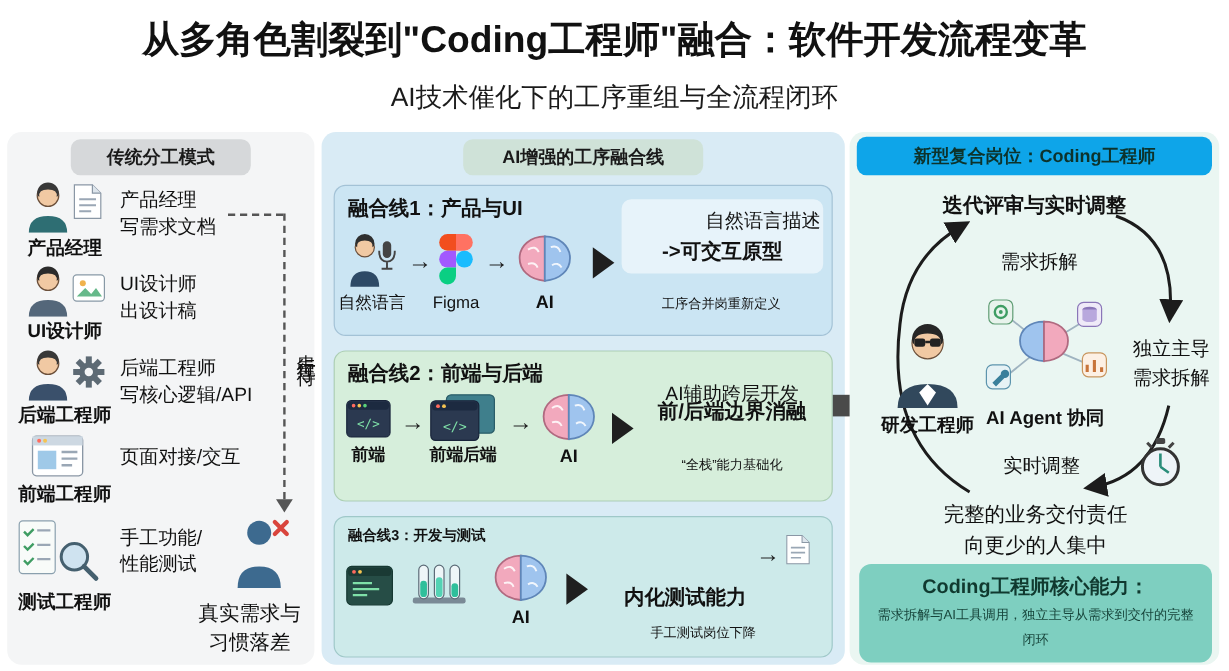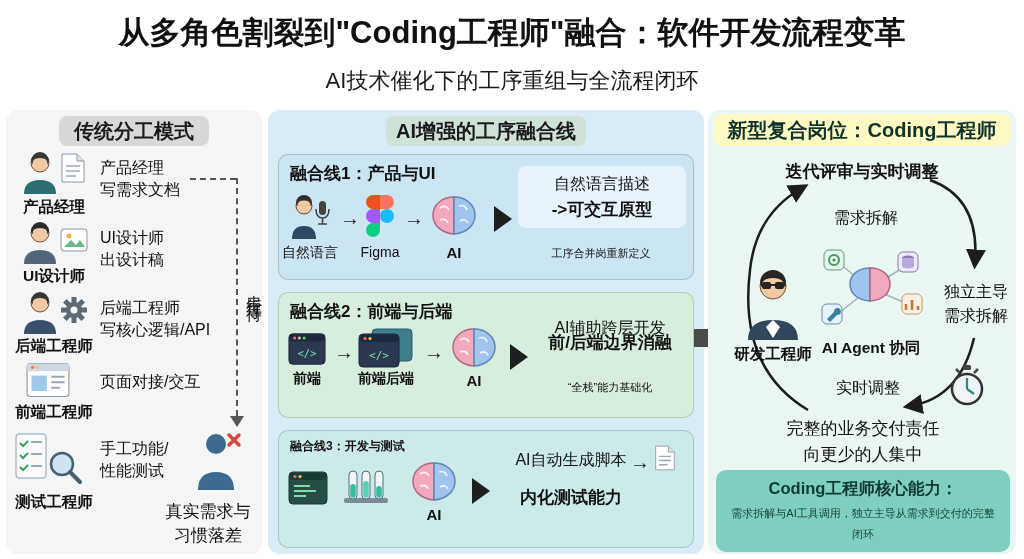--- a/index.html
+++ b/index.html
@@ -1,21 +1,21 @@
 <!DOCTYPE html>
 <html><head>
 <meta charset="utf-8">
 <style>
   *{margin:0;padding:0;box-sizing:border-box;}
   body{background:#fff;font-family:"Liberation Sans","DejaVu Sans",sans-serif;color:#111;}
   .canvas{position:relative;width:1024px;height:559px;background:#fff;overflow:hidden;}
   .abs{position:absolute;}
   .b{font-weight:bold;}
   .ctr{text-align:center;}
-  .badge{display:flex;align-items:center;justify-content:center;border-radius:8px;font-weight:bold;font-size:20px;}
+  .badge{display:flex;align-items:center;justify-content:center;border-radius:8px;font-weight:bold;font-size:15px;}
   .panel{border-radius:12px;}
   .fusebox{border-radius:10px;border:1px solid rgba(90,130,160,.35);}
   .ar{font-size:20px;font-weight:bold;color:#1f1f1f;line-height:1;}
   .merge{width:0;height:0;border-top:13px solid transparent;border-bottom:13px solid transparent;border-left:18px solid #1f1f1f;}
   .dv{border-left:2px dashed #555;}
   .dh{border-top:2px dashed #555;}
   .tri-down{width:0;height:0;border-left:7px solid transparent;border-right:7px solid transparent;border-top:11px solid #555;}
   .vtext{writing-mode:vertical-rl;letter-spacing:4px;font-size:16px;color:#111;}
   .desc{font-size:16px;line-height:22px;color:#111;}
   .cap{font-size:15.5px;font-weight:bold;text-align:center;color:#111;}
@@ -182,21 +182,21 @@
   <span class="abs" style="left:428px;top:194px;">
     <svg width="52" height="44" viewBox="0 0 52 44">
         <path d="M26 3 C14 3 5 11 5 21 C5 31 13 39 26 40 Z" fill="#f2a9bd" stroke="#b06a80" stroke-width="1.5"></path>
         <path d="M26 3 C38 3 47 11 47 21 C47 31 39 39 26 40 Z" fill="#9fc4ee" stroke="#5f86b8" stroke-width="1.5"></path>
         <path d="M12 14 q6 -4 9 2 M12 26 q6 -2 8 3 M31 12 q6 -2 8 4 M32 27 q5 -3 8 2" fill="none" stroke="#fff" stroke-width="1.6" opacity=".85"></path>
       </svg>
   </span>
   <div class="abs lbl b" style="left:432px;top:244px;width:44px;font-size:15px;">AI</div>
   <div class="abs merge" style="left:494px;top:206px;"></div>
   <div class="abs" style="left:518px;top:166px;width:168px;height:62px;background:rgba(255,255,255,.55);border-radius:8px;"></div>
-  <div class="abs r1" style="left:520px;top:174px;width:164px;">自然语言描述</div>
+  <div class="abs r1" style="left:520px;top:174px;width:164px;text-align:right;">自然语言描述</div>
   <div class="abs r2" style="left:520px;top:198px;width:164px;">-&gt;可交互原型</div>
   <div class="abs nt" style="left:514px;top:246px;width:174px;">工序合并岗重新定义</div>
 
   <div class="abs fusebox" style="left:278px;top:292px;width:416px;height:126px;background:#d6eedb;border-color:rgba(110,160,120,.4);"></div>
   <div class="abs b" style="left:290px;top:300px;font-size:17px;">融合线2：前端与后端</div>
   <span class="abs" style="left:288px;top:332px;">
     <svg width="38" height="34" viewBox="0 0 40 34">
         <rect x="1" y="1" width="38" height="32" rx="4" fill="#2b3950" stroke="#18243a"></rect>
         <rect x="2" y="2" width="36" height="7" rx="3" fill="#1c2a40"></rect>
         <circle cx="7" cy="5.5" r="1.6" fill="#ff6b5e"></circle>
@@ -258,38 +258,38 @@
   </span>
   <span class="abs" style="left:408px;top:460px;">
     <svg width="52" height="44" viewBox="0 0 52 44">
         <path d="M26 3 C14 3 5 11 5 21 C5 31 13 39 26 40 Z" fill="#f2a9bd" stroke="#b06a80" stroke-width="1.5"></path>
         <path d="M26 3 C38 3 47 11 47 21 C47 31 39 39 26 40 Z" fill="#9fc4ee" stroke="#5f86b8" stroke-width="1.5"></path>
         <path d="M12 14 q6 -4 9 2 M12 26 q6 -2 8 3 M31 12 q6 -2 8 4 M32 27 q5 -3 8 2" fill="none" stroke="#fff" stroke-width="1.6" opacity=".85"></path>
       </svg>
   </span>
   <div class="abs lbl b" style="left:412px;top:506px;width:44px;font-size:15px;">AI</div>
   <div class="abs merge" style="left:472px;top:478px;"></div>
-  <div class="abs r1" style="left:496px;top:450px;width:150px;">AI自动生成脚本</div>
   <div class="abs ar" style="left:630px;top:452px;">→</div>
   <span class="abs" style="left:654px;top:444px;">
     <svg width="22" height="28" viewBox="0 0 26 32">
         <path d="M2 2 h15 l7 7 v21 h-22 Z" fill="#fff" stroke="#8a97a5"></path>
         <path d="M17 2 v7 h7" fill="#dde5ec" stroke="#8a97a5"></path>
         <path d="M6 14 h14 M6 19 h14 M6 24 h10" stroke="#9aa7b5" stroke-width="1.6"></path>
       </svg>
   </span>
   <div class="abs r2" style="left:496px;top:486px;width:150px;">内化测试能力</div>
+  <div class="abs nt" style="left:496px;top:520px;width:180px;">手工测试岗位下降</div>
 
   <div class="abs" style="left:694px;top:318px;width:50px;height:40px;">
     <div class="abs" style="left:0;top:11px;width:26px;height:18px;background:#4a4a4a;"></div>
     <div class="abs" style="left:26px;top:0;width:0;height:0;border-top:20px solid transparent;border-bottom:20px solid transparent;border-left:22px solid #4a4a4a;"></div>
   </div>
 
   <div class="abs panel" style="left:708px;top:110px;width:308px;height:444px;background:#eaf6f2;"></div>
-  <div class="abs badge" style="left:714px;top:114px;width:296px;height:32px;background:#fef9c3;color:#0d332c;">新型复合岗位：Coding工程师</div>
+  <div class="abs badge" style="left:714px;top:114px;width:296px;height:32px;background:#0ea5e9;color:#0d332c;">新型复合岗位：Coding工程师</div>
 
   <svg class="abs" style="left:708px;top:110px;" width="308" height="444" viewBox="0 0 308 444">
     <defs>
         <marker id="ah" markerWidth="8" markerHeight="8" refX="5" refY="4" orient="auto">
           <path d="M0 0 L8 4 L0 8 Z" fill="#1c1c1c"></path>
         </marker>
       </defs>
     <g fill="none" stroke="#1c1c1c" stroke-width="2.5">
       <path d="M 222 70 Q 272 88 267 152" marker-end="url(#ah)"></path>
       <path d="M 266 228 Q 252 288 202 296" marker-end="url(#ah)"></path>

